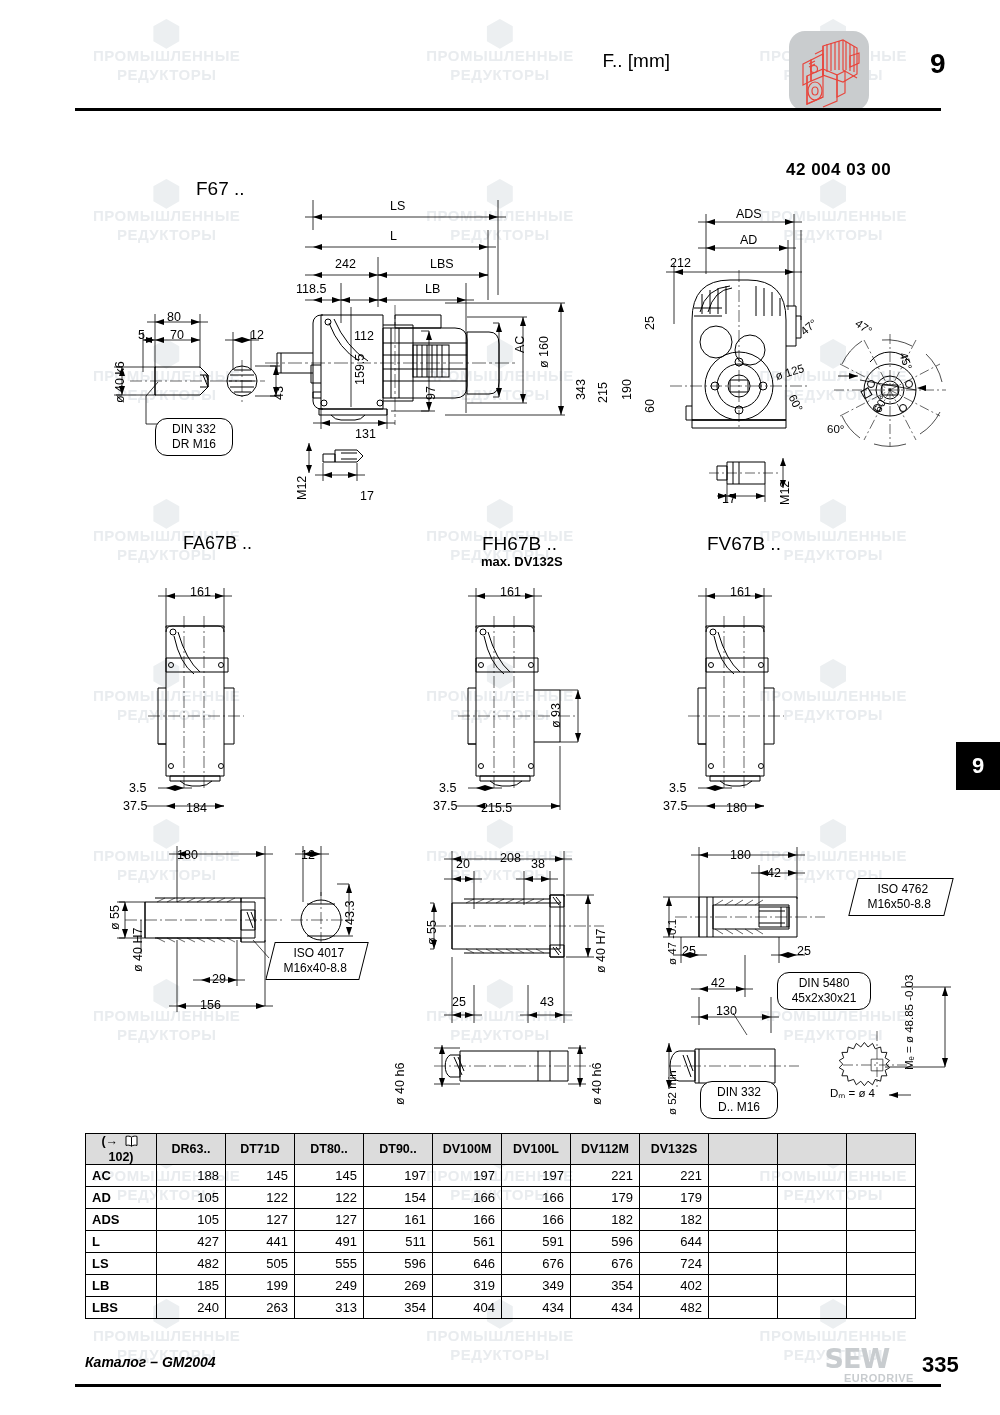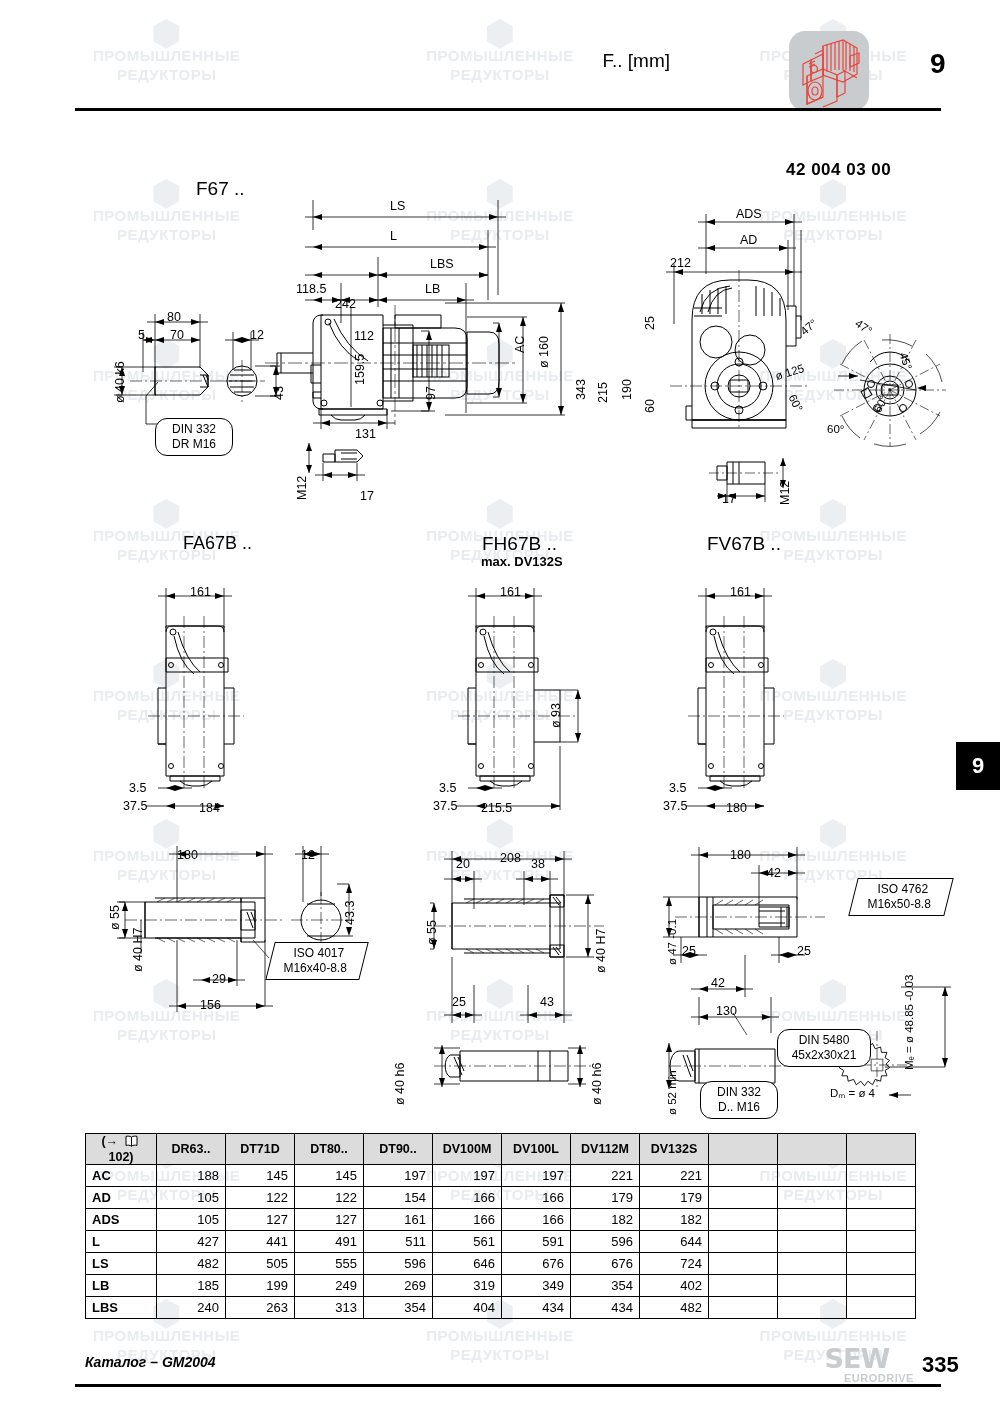--- a/index.html
+++ b/index.html
@@ -272,21 +272,21 @@
       <g fill="#000" stroke="none">
           <path d="M214 248 l-3 8 h6 z"></path>
           <path d="M214 278 l-3 -8 h6 z"></path>
         </g>
     </g>
   </g>
 </svg>
 
 <div class="dim" style="left:390px;top:199px;">LS</div>
 <div class="dim" style="left:390px;top:229px;">L</div>
-<div class="dim" style="left:335px;top:257px;margin-top:40px;">242</div>
+<div class="dim" style="left:335px;top:257px;">242</div>
 <div class="dim" style="left:430px;top:257px;">LBS</div>
 <div class="dim" style="left:296px;top:282px;">118.5</div>
 <div class="dim" style="left:354px;top:282px;margin-top:47px;">112</div>
 <div class="dim" style="left:425px;top:282px;">LB</div>
 <div class="dim v" style="left:513px;top:353px;">AC</div>
 <div class="dim v" style="left:537px;top:368px;">ø 160</div>
 <div class="dim v" style="left:574px;top:400px;">343</div>
 <div class="dim v" style="left:353px;top:385px;">159.5</div>
 <div class="dim v" style="left:424px;top:400px;">97</div>
 <div class="dim" style="left:355px;top:427px;">131</div>
@@ -521,21 +521,21 @@
       <g fill="#000" stroke="none">
           <path d="M48 226 l9 -3 v6 z"></path>
           <path d="M106 226 l-9 -3 v6 z"></path>
         </g>
     </g>
   </g>
 </svg>
 <div class="dim" style="left:190px;top:585px;">161</div>
 <div class="dim" style="left:129px;top:781px;">3.5</div>
 <div class="dim" style="left:123px;top:799px;">37.5</div>
-<div class="dim" style="left:186px;top:801px;margin-left:13px;">184</div>
+<div class="dim" style="left:186px;top:801px;">184</div>
 
 <svg class="dw" style="left:95px;top:840px;" width="290" height="180" viewBox="0 0 290 180">
   <g stroke="#000" fill="none" stroke-width="1">
     <path d="M50 62 h110 v36 h-110 z"></path>
     <path d="M50 62 v36"></path>
     <path d="M60 58 h86 v4 M60 98 h86 v4"></path>
     <path d="M146 58 h24 v44 h-24 z"></path>
     <path d="M146 70 h14 v20 h-14 z"></path>
     <path d="M152 72 l6 16 M156 72 l4 10"></path>
     <g stroke="#000" stroke-width=".6">
@@ -902,21 +902,21 @@
 <div class="dim" style="left:716px;top:1004px;">130</div>
 <div class="dim v sm" style="left:666px;top:965px;">ø 47 -0.1</div>
 <div class="dim v sm" style="left:666px;top:1115px;">ø 52 min</div>
 <div class="dim v sm" style="left:903px;top:1070px;">Mₑ = ø 48.85 -0.03</div>
 <div class="dim sm" style="left:830px;top:1085px;">Dₘ = ø 4</div>
 
 <div class="callout par" style="left:853px;top:878px;width:80px;">
   <span>ISO 4762</span>
   <span>M16x50-8.8</span>
 </div>
-<div class="callout" style="left:777px;top:1029px;width:78px;">
+<div class="callout" style="left:777px;top:972px;width:78px;">
   <div>DIN 5480</div>
   <div>45x2x30x21</div>
 </div>
 <div class="callout" style="left:700px;top:1081px;width:62px;">
   <div>DIN 332</div>
   <div>D.. M16</div>
 </div>
 
 <table id="spectable">
   <thead>

